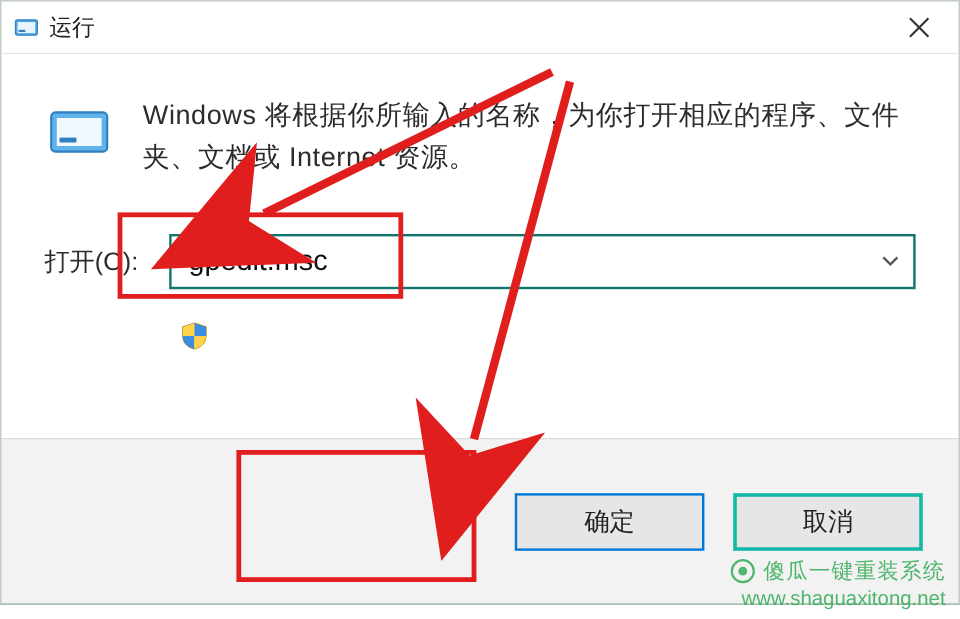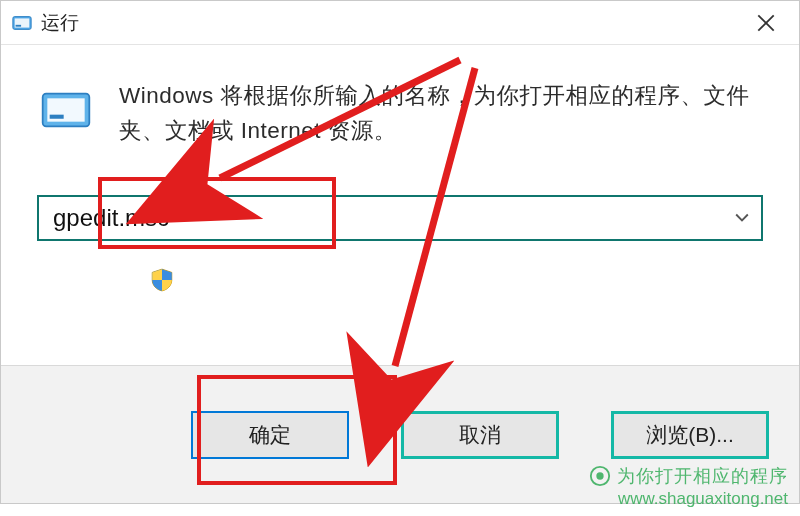--- a/index.html
+++ b/index.html
@@ -111,21 +111,21 @@
   }
   .shield-icon { width: 26px; height: 26px; }
   .shield-text { font-size: 21px; color: #2c2c2c; letter-spacing: 0.5px; }
   .button-bar {
     background: #f2f2f2;
     border-top: 1px solid #d9d9d9;
     height: 138px;
     display: flex;
     align-items: center;
     justify-content: flex-end;
-    gap: 52px;
+    gap: 24px;
     padding: 0 30px;
   }
   button.win-btn {
     width: 158px;
     height: 48px;
     background: #e6e6e6;
     border: 3px solid #14b8a6;
     font-size: 21px;
     color: #222;
     font-family: inherit;
@@ -193,20 +193,21 @@
         <svg viewBox="0 0 48 48" width="56" height="56">
           <rect x="4" y="10" width="40" height="28" rx="3" fill="#5fb3ea" stroke="#2d7fc1" stroke-width="1.5"></rect>
           <rect x="8" y="14" width="32" height="20" fill="#f2f9fe"></rect>
           <rect x="10" y="28" width="12" height="3.5" fill="#2d7fc1"></rect>
         </svg>
       </span>
       <div class="desc-text">Windows 将根据你所输入的名称，为你打开相应的程序、文件夹、文档或 Internet 资源。</div>
     </div>
 
     <div class="open-row">
+      <div class="open-label">打开(O):</div>
       <div class="combo-wrap">
         <input class="combo" type="text" value="gpedit.msc" style="">
         <span class="combo-caret">
           <svg viewBox="0 0 12 8" width="14" height="10">
             <polyline points="1,1 6,6 11,1" fill="none" stroke="#555" stroke-width="1.6"></polyline>
           </svg>
         </span>
       </div>
     </div>
 
@@ -219,21 +220,20 @@
           <path d="M12 12 L21 12 C21 17 17 21 12 22 Z" fill="#ffd24a"></path>
           <path d="M12 2 L3 5 V12 L12 12 Z" fill="#ffd24a"></path>
         </svg>
       </span>
     </div>
   </div>
 
   <div class="button-bar">
     <button class="win-btn default">确定</button>
     <button class="win-btn">取消</button>
-    <button class="win-btn">浏览(B)...</button>
   </div>
 
 </div>
 
 <div class="highlight-input"></div>
 <div class="highlight-ok"></div>
 
 <svg class="arrows">
   <defs>
     <marker id="ah" markerWidth="18" markerHeight="16" refX="3" refY="8" orient="auto">
@@ -247,16 +247,16 @@
 </svg>
 
 <div class="watermark">
   <div class="w1">
     <span class="wm-icon">
       <svg viewBox="0 0 24 24" width="22" height="22">
         <circle cx="12" cy="12" r="10" fill="none" stroke="#22a64a" stroke-width="2"></circle>
         <circle cx="12" cy="12" r="4" fill="#22a64a"></circle>
       </svg>
     </span>
-    <span>为你打开相应的程序</span>
+    <span>傻瓜一键重装系统</span>
   </div>
   <div class="w2">www.shaguaxitong.net</div>
 </div>
 
 </body></html>

